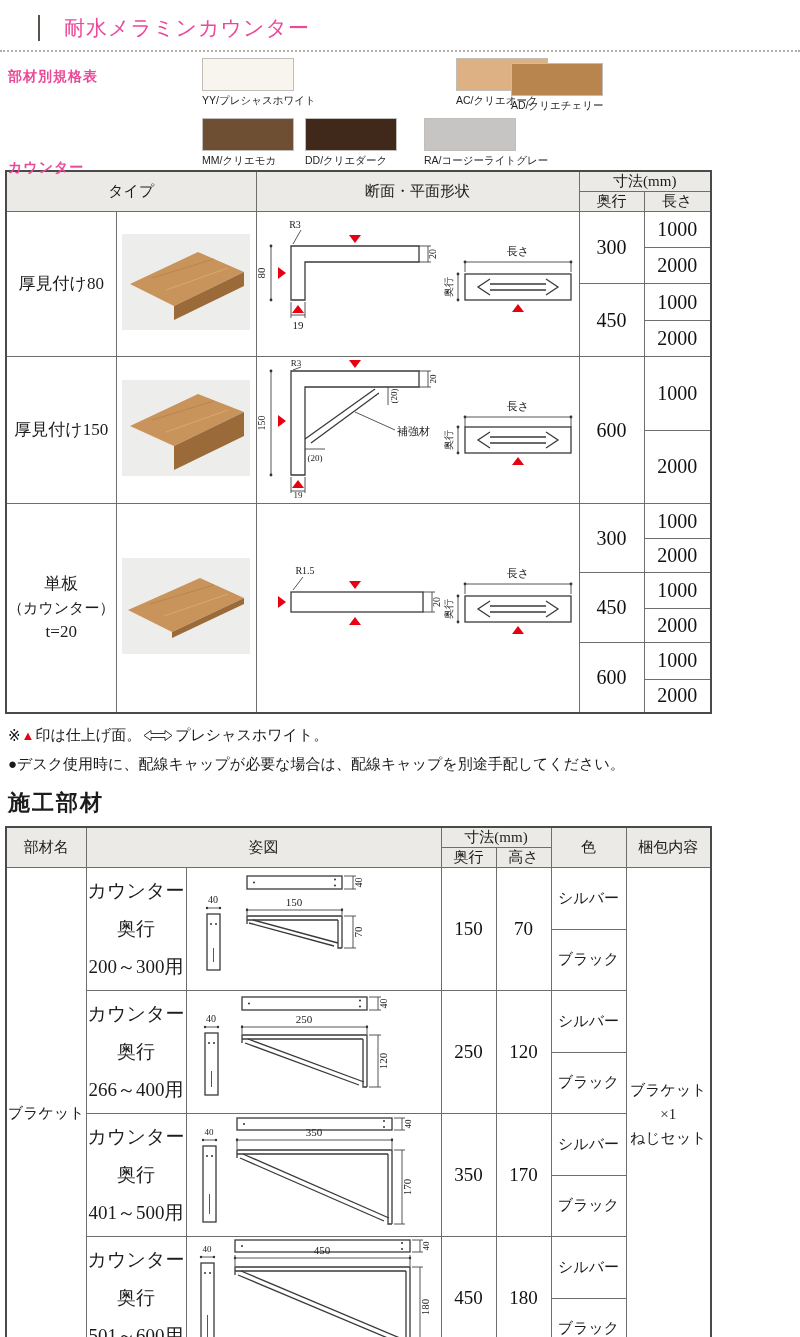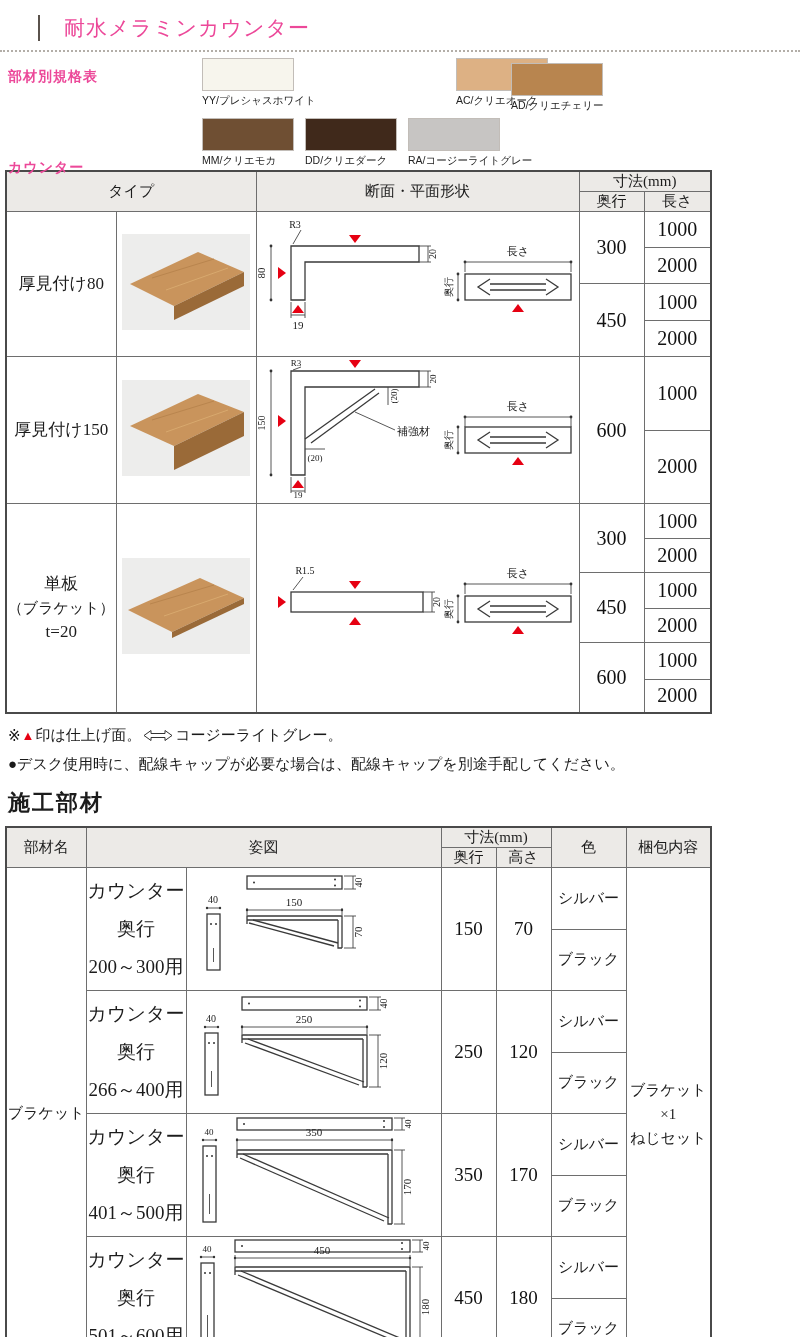--- a/index.html
+++ b/index.html
@@ -61,21 +61,21 @@
     <div class="sw-label">AD/クリエチェリー</div>
   </div>
   <div class="sw" style="left:305px;top:66px;">
     <div class="sw-box" style="background: rgb(64, 41, 27);"></div>
     <div class="sw-label">DD/クリエダーク</div>
   </div>
   <div class="sw" style="left:202px;top:66px;">
     <div class="sw-box" style="background: rgb(111, 79, 51);"></div>
     <div class="sw-label">MM/クリエモカ</div>
   </div>
-  <div class="sw" style="left:408px;top:66px;">
+  <div class="sw" style="left:424px;top:66px;">
     <div class="sw-box" style="background: rgb(199, 197, 195);"></div>
     <div class="sw-label">RA/コージーライトグレー</div>
   </div>
 </div>
 
 <table class="spec">
   <colgroup>
       <col style="width:110px">
       <col style="width:140px">
       <col style="width:323px">
@@ -210,21 +210,21 @@
     <td rowspan="2" class="num">600</td>
     <td class="num">1000</td>
   </tr>
   <tr style="height:72px">
     <td class="num">2000</td>
   </tr>
 
   <tr style="height:35px">
     <td rowspan="6" class="type-cell">
       <div>単板</div>
-      <div style="font-size:15px">（ブラケット）</div>
+      <div style="font-size:15px">（カウンター）</div>
       <div>t=20</div>
     </td>
     <td rowspan="6">
       <svg width="128" height="96" viewBox="0 0 128 96">
         <rect x="0" y="0" width="128" height="96" fill="#ededec"></rect>
         <polygon points="6,52 78,20 122,40 50,74" fill="#c9945c"></polygon>
         <line x1="28" y1="46" x2="92" y2="27" stroke="#b9854e" stroke-width="1"></line>
         <line x1="42" y1="58" x2="106" y2="36" stroke="#d8a96e" stroke-width="1"></line>
         <polygon points="50,74 122,40 122,46 50,80" fill="#9a6a38"></polygon>
       </svg>
@@ -280,21 +280,21 @@
   </table>
 
 <div class="notes">
   <div class="line">
     <span>※</span>
       <span class="tri-red">▲</span>
       <span>印は仕上げ面。</span>
     <svg class="grain-arrow" width="30" height="13" viewBox="0 0 30 13">
       <polygon points="1,6.5 8,1.5 8,4.5 22,4.5 22,1.5 29,6.5 22,11.5 22,8.5 8,8.5 8,11.5" fill="#fff" stroke="#333" stroke-width="1"></polygon>
     </svg>
-    <span>コージーライトグレー。</span>
+    <span>プレシャスホワイト。</span>
   </div>
   <div class="line">●デスク使用時に、配線キャップが必要な場合は、配線キャップを別途手配してください。</div>
 </div>
 
 <div class="install-h">施工部材</div>
 
 <table class="spec">
   <colgroup>
       <col style="width:80px">
       <col style="width:100px">

